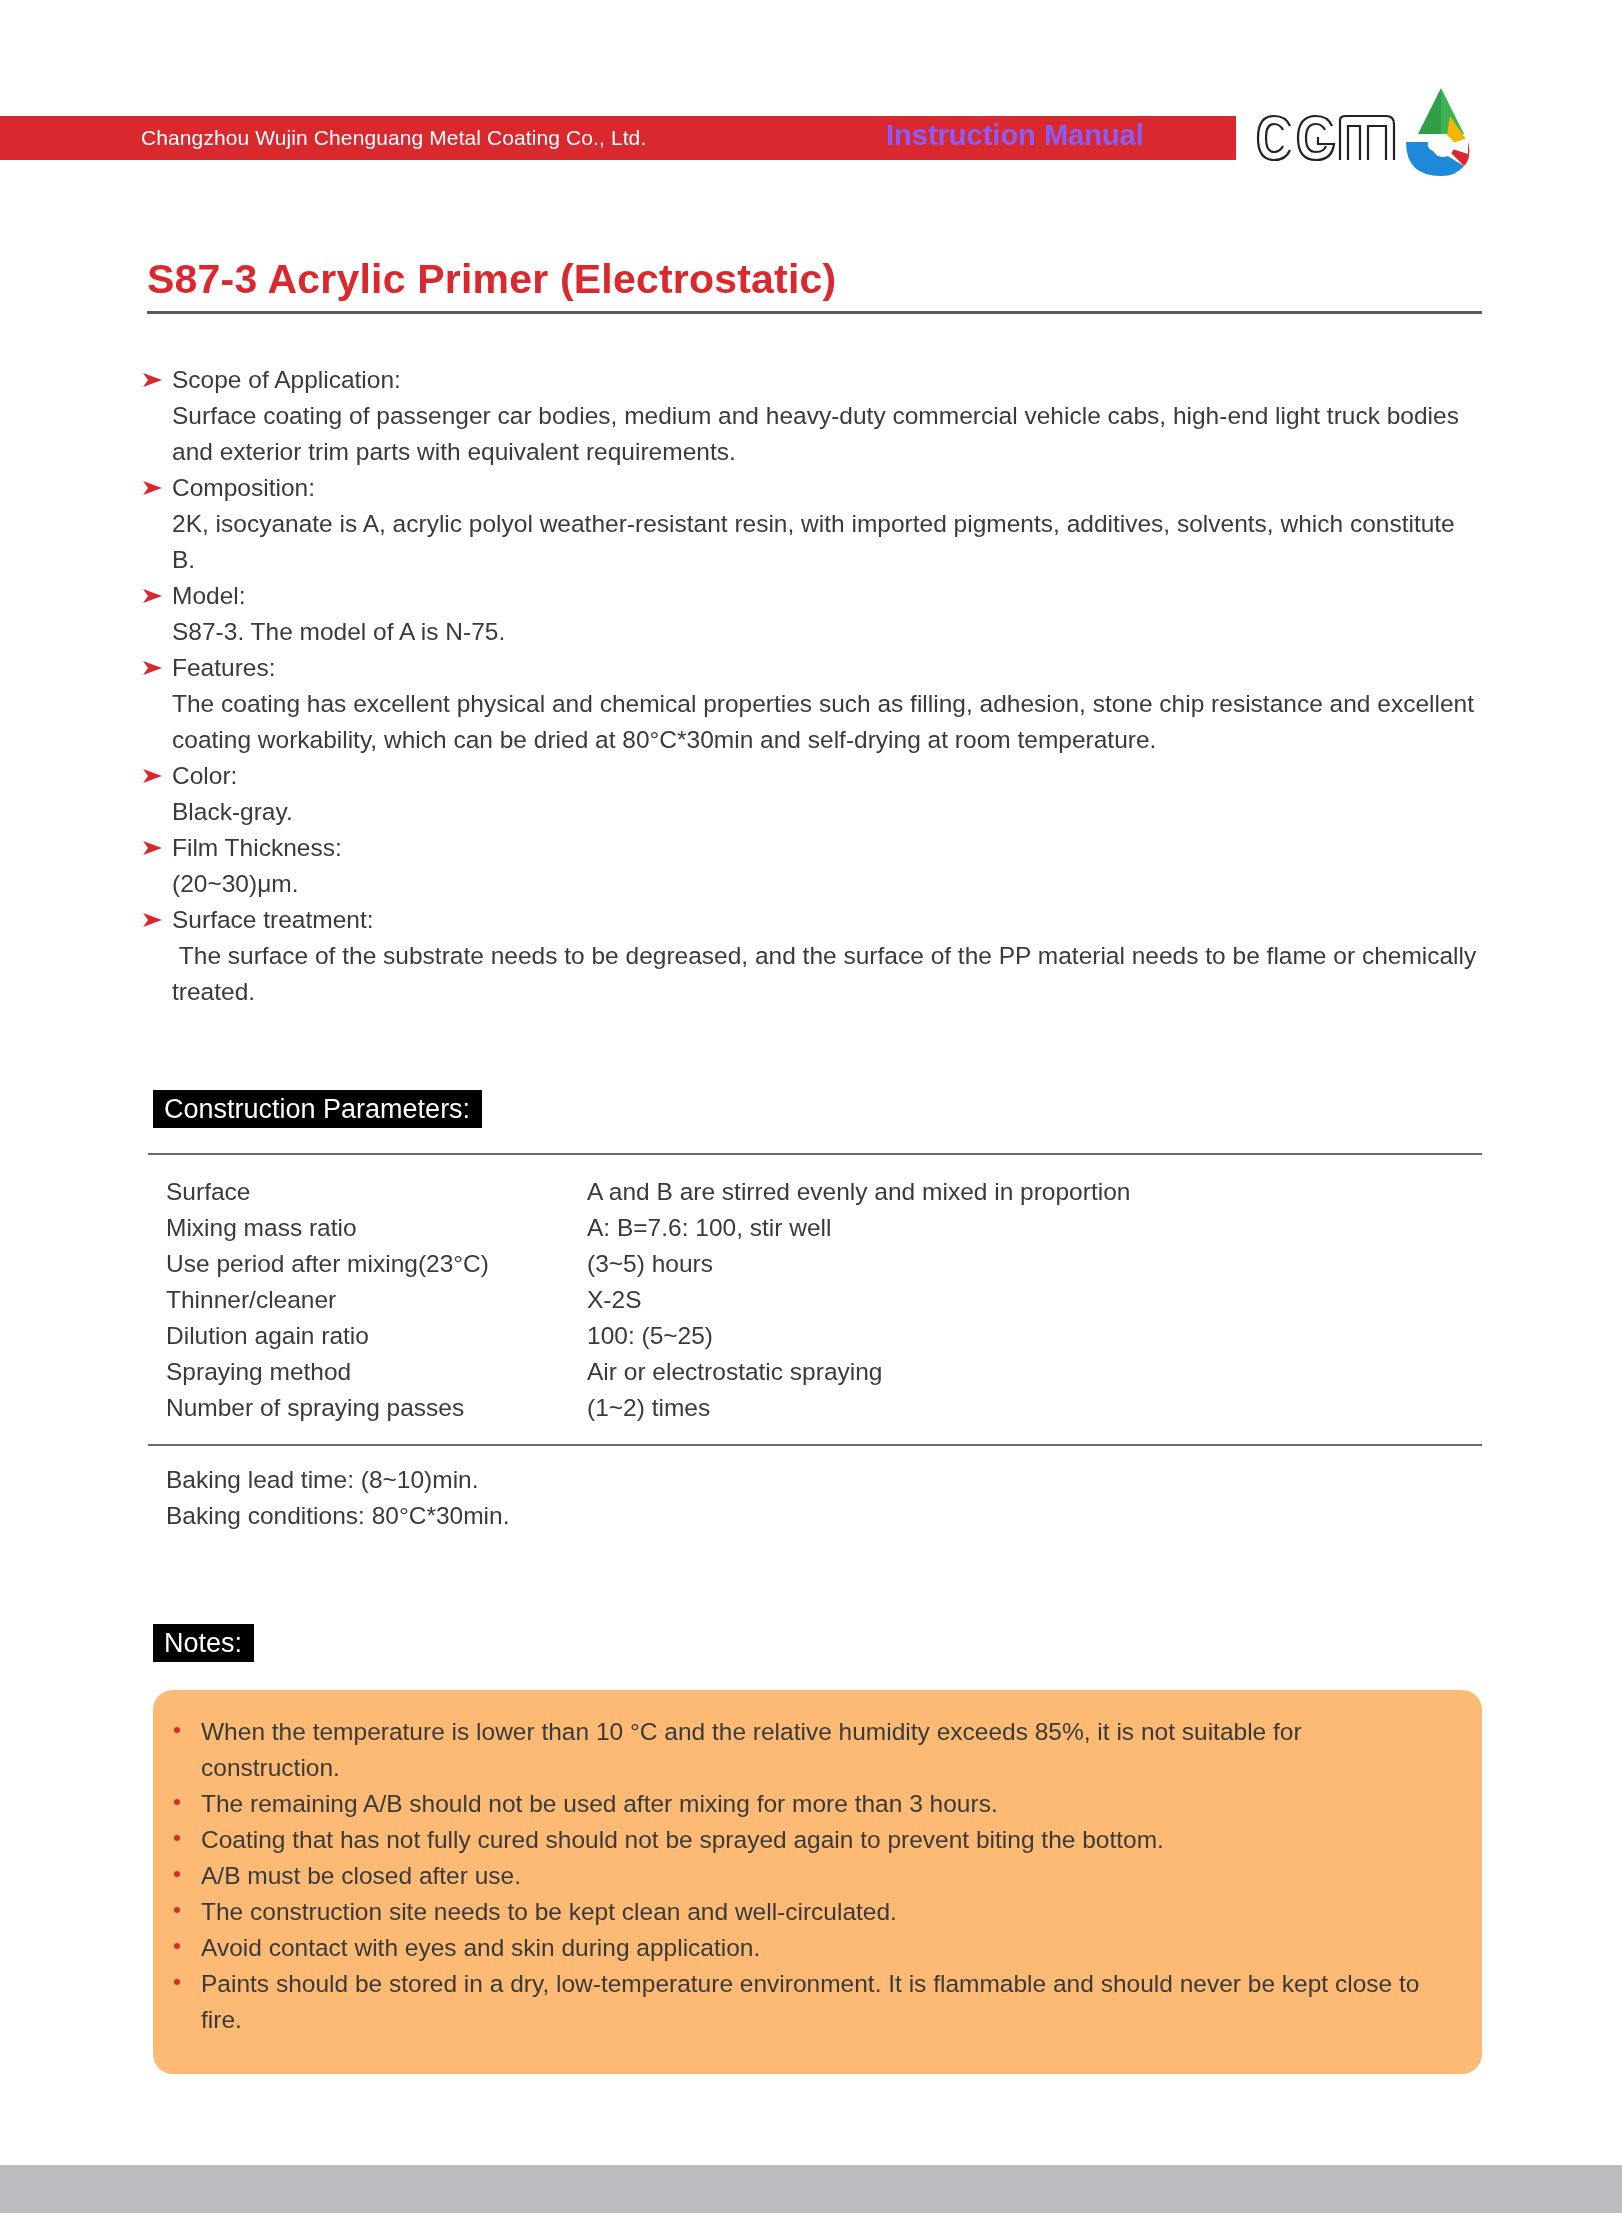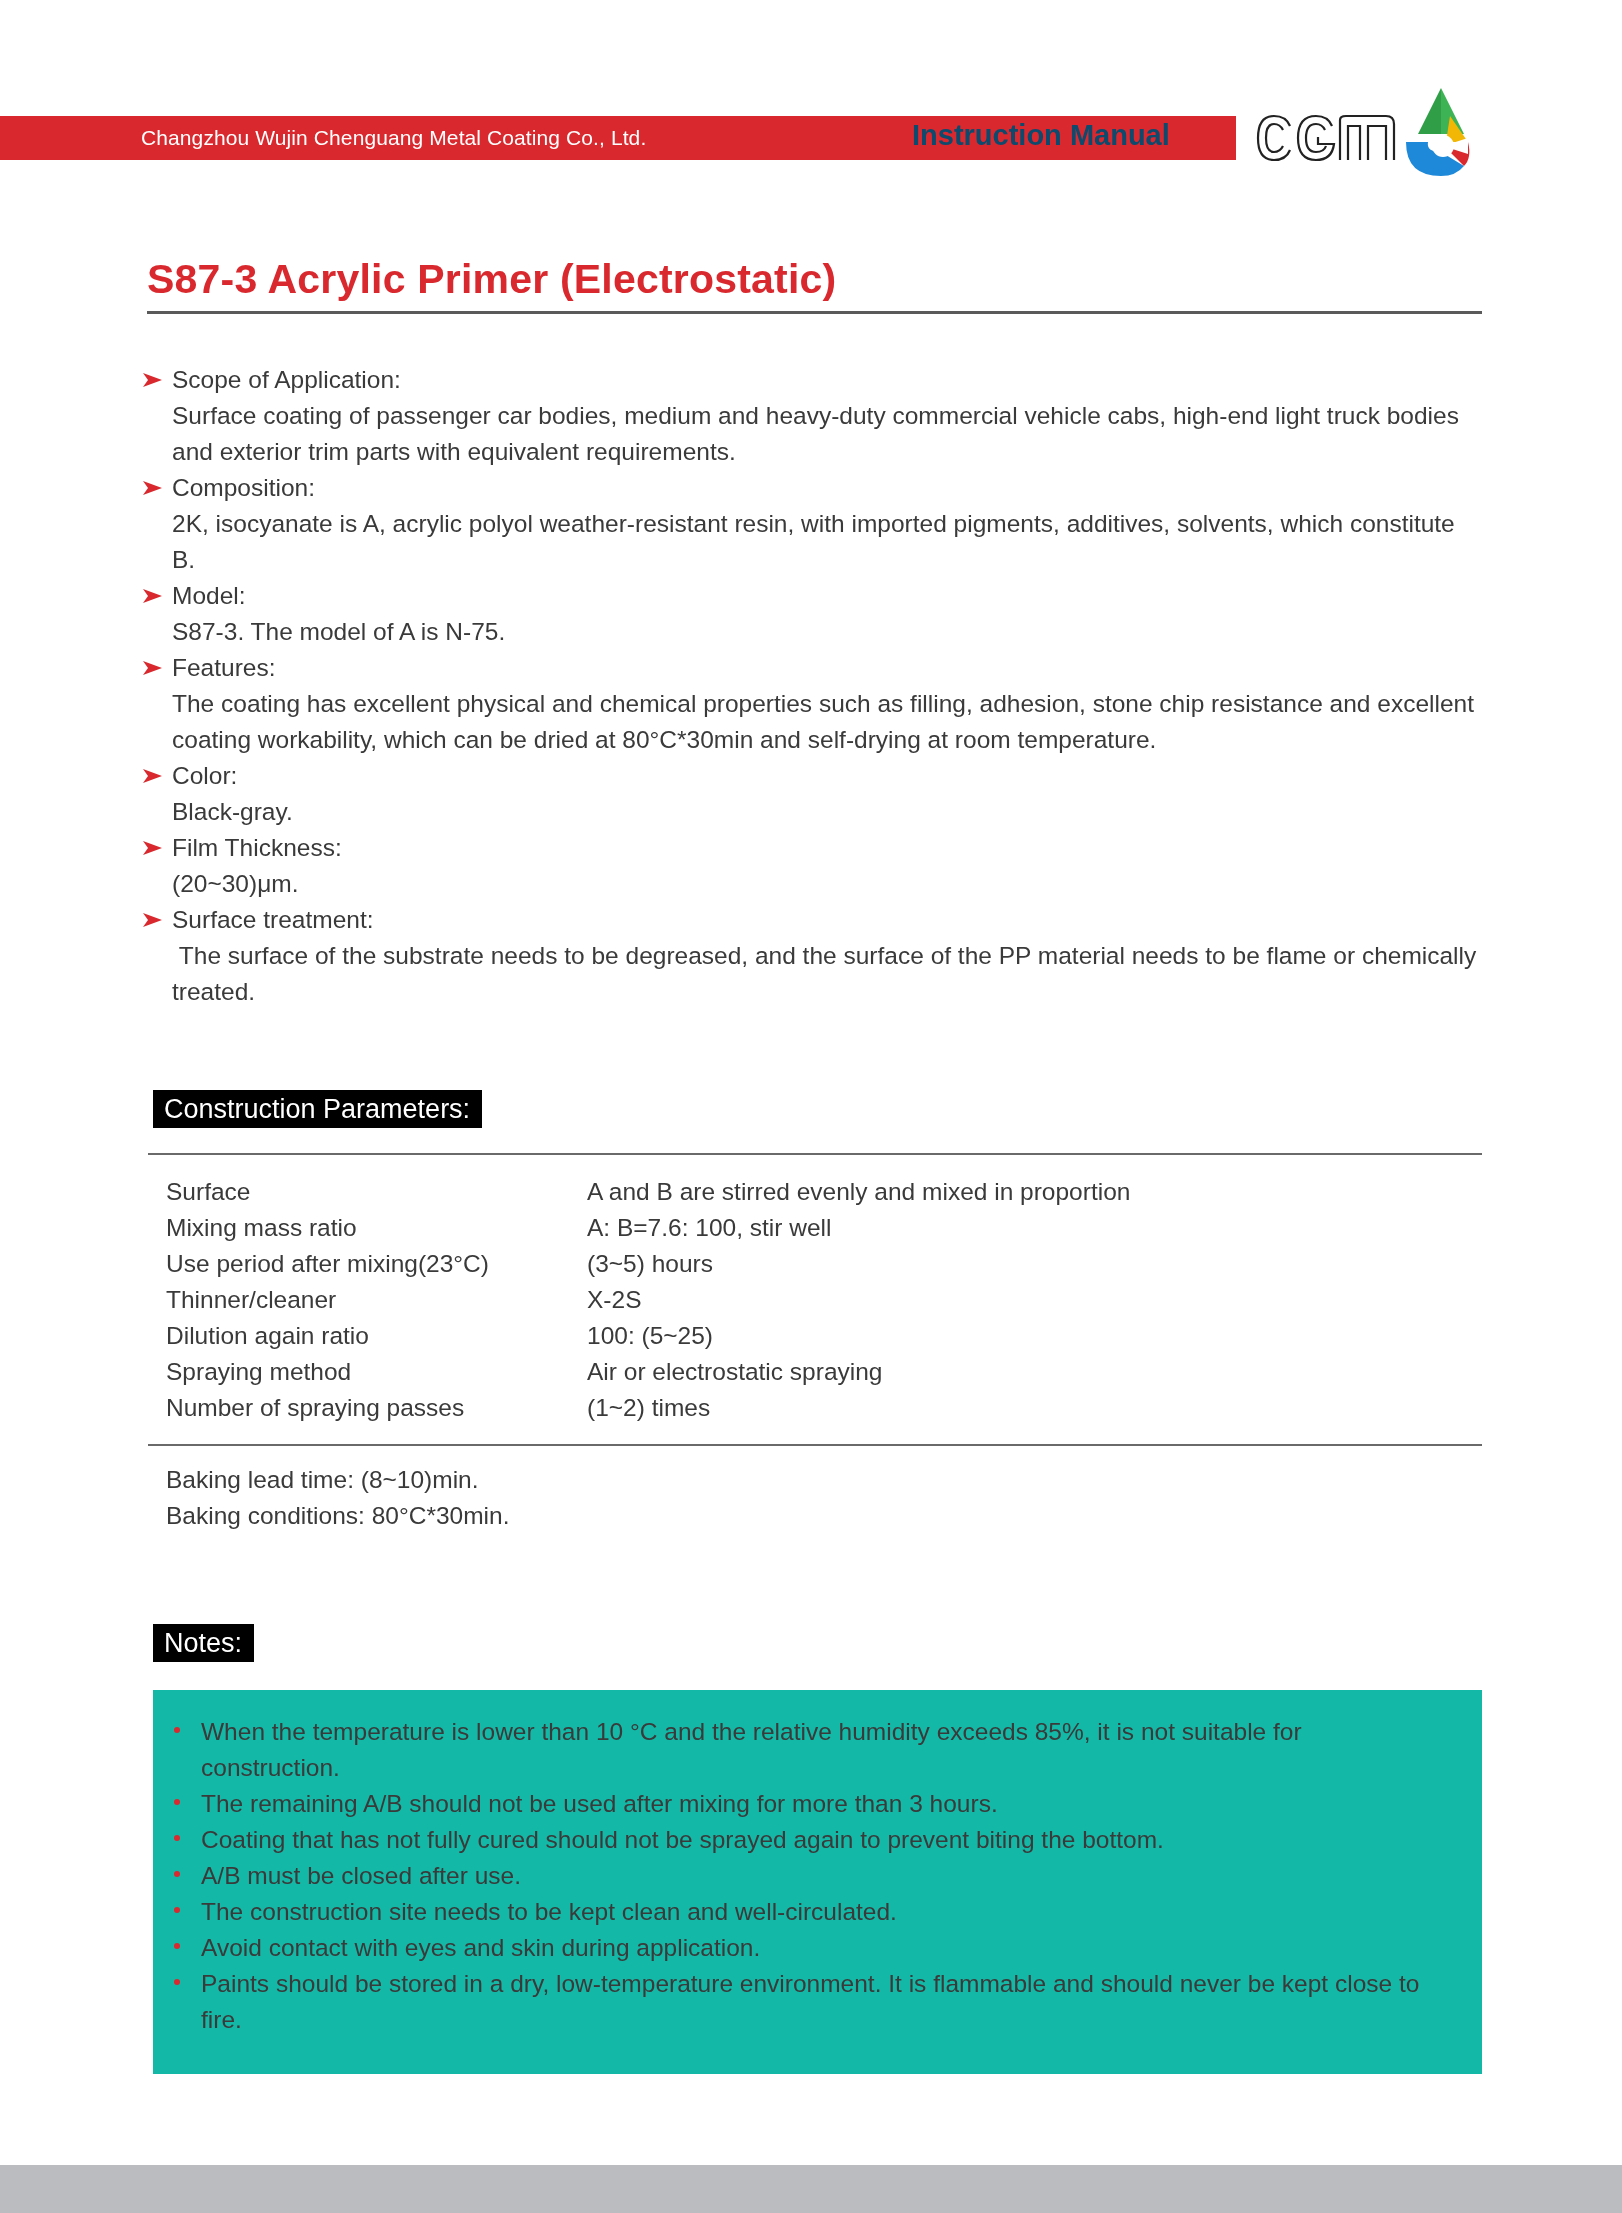--- a/index.html
+++ b/index.html
@@ -10,21 +10,21 @@
   }
   .banner {
     position: absolute; left: 0; top: 116px; width: 1250px; height: 44px;
     background: #d9292e;
   }
   .banner-company {
     position: absolute; left: 141px; top: 126px; font-size: 21px; color: #ffffff;
     letter-spacing: 0.1px;
   }
   .banner-title {
-    position: absolute; left: 912px; top: 119px; font-size: 29px; font-weight: bold; color: #0c4a6e;
+    position: absolute; left: 886px; top: 119px; font-size: 29px; font-weight: bold; color: #8b5cf6;
   }
   .logo { position: absolute; left: 1236px; top: 86px; width: 252px; height: 92px; }
 
   .doc-title {
     position: absolute; left: 147px; top: 256px; font-size: 41px; font-weight: bold; color: #d9292e;
     letter-spacing: 0.2px;
   }
   .title-rule {
     position: absolute; left: 147px; top: 311px; width: 1335px; height: 3px; background: #5a5a5a;
   }
@@ -53,21 +53,22 @@
 
   .params { position: absolute; left: 166px; top: 1174px; width: 1300px; }
   .param-row { display: flex; height: 36px; align-items: center; font-size: 24.5px; }
   .param-name { width: 421px; flex: none; }
   .param-value { flex: 1; }
 
   .baking { position: absolute; left: 166px; top: 1462px; font-size: 24.5px; line-height: 36px; }
 
   .notes-box {
     position: absolute; left: 153px; top: 1690px; width: 1329px; height: 384px;
-    background: #14b8a6;
+    background: #fdba74;
+    border-radius: 20px;
   }
   .notes-list { list-style: none; margin: 0; padding: 0; position: absolute; left: 0; top: 24px; width: 1280px; }
   .note { position: relative; padding-left: 48px; font-size: 24.5px; line-height: 36px; color: #3a3a3a; }
   .note-dot {
     position: absolute; left: 21px; top: 13px; width: 6px; height: 6px; border-radius: 50%;
     background: #d9292e;
   }
 
   .footer-bar {
     position: absolute; left: 0; top: 2165px; width: 1622px; height: 48px; background: #bbbcbf;

